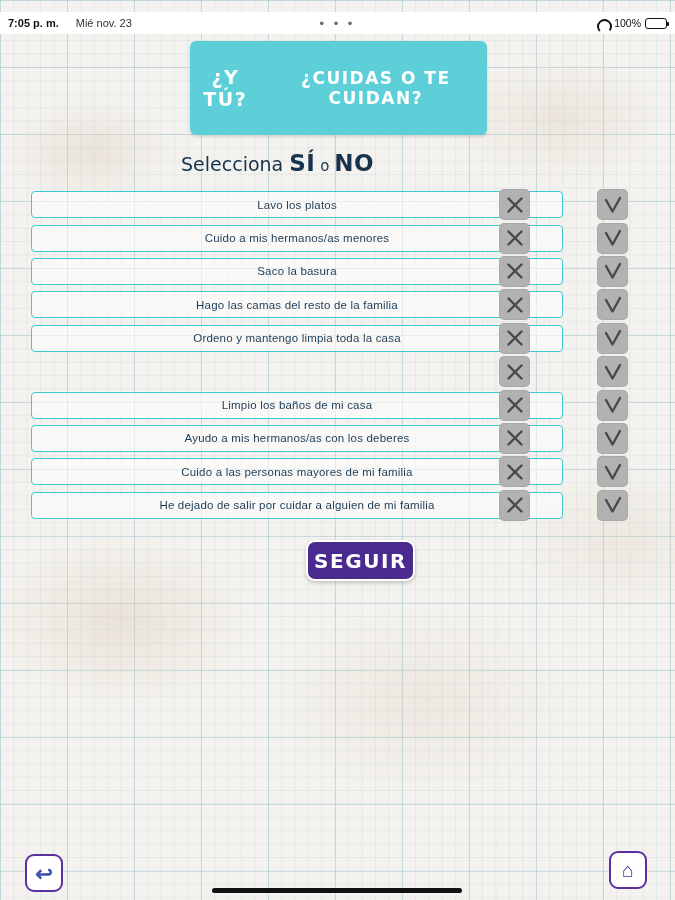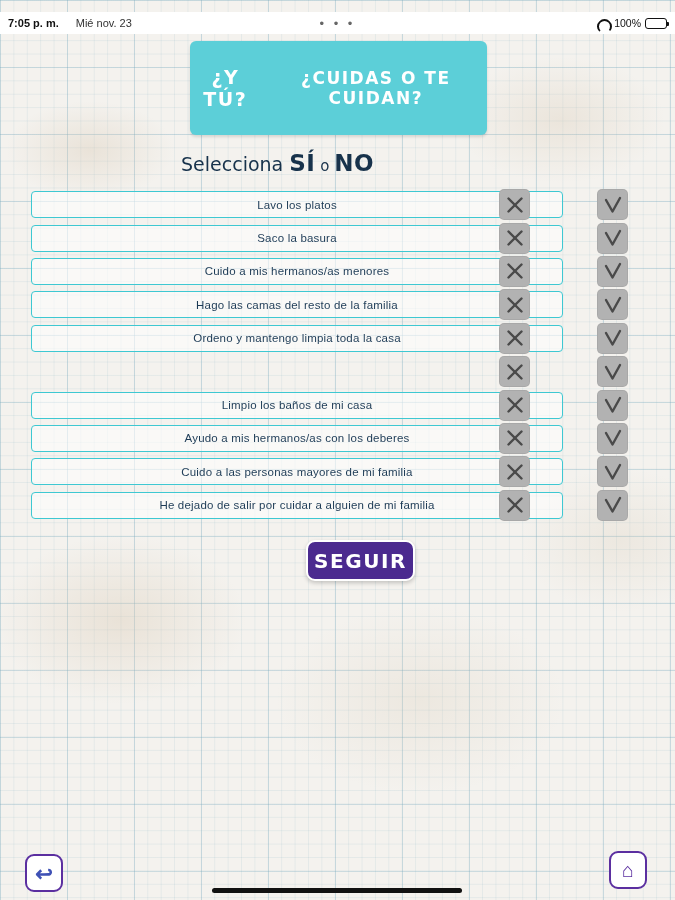--- a/index.html
+++ b/index.html
@@ -267,36 +267,36 @@
       </svg>
     </div>
     <div class="chk yes">
       <svg width="20" height="20" viewBox="0 0 20 20">
         <path d="M3 5 L9.5 16.5 L17 3" stroke="#4a4a4a" stroke-width="2.4" stroke-linecap="round" stroke-linejoin="round" fill="none"></path>
       </svg>
     </div>
   </div>
 
   <div class="qrow">
+    <div class="qlabel">Cuido a mis hermanos/as menores</div>
+    <div class="chk no">
+      <svg width="20" height="20" viewBox="0 0 20 20">
+        <path d="M3.5 3.5 L16.5 16.5" stroke="#4a4a4a" stroke-width="2.4" stroke-linecap="round" fill="none"></path>
+        <path d="M16.5 3.5 L3.5 16.5" stroke="#4a4a4a" stroke-width="2.4" stroke-linecap="round" fill="none"></path>
+      </svg>
+    </div>
+    <div class="chk yes">
+      <svg width="20" height="20" viewBox="0 0 20 20">
+        <path d="M3 5 L9.5 16.5 L17 3" stroke="#4a4a4a" stroke-width="2.4" stroke-linecap="round" stroke-linejoin="round" fill="none"></path>
+      </svg>
+    </div>
+  </div>
+
+  <div class="qrow">
     <div class="qlabel">Saco la basura</div>
-    <div class="chk no">
-      <svg width="20" height="20" viewBox="0 0 20 20">
-        <path d="M3.5 3.5 L16.5 16.5" stroke="#4a4a4a" stroke-width="2.4" stroke-linecap="round" fill="none"></path>
-        <path d="M16.5 3.5 L3.5 16.5" stroke="#4a4a4a" stroke-width="2.4" stroke-linecap="round" fill="none"></path>
-      </svg>
-    </div>
-    <div class="chk yes">
-      <svg width="20" height="20" viewBox="0 0 20 20">
-        <path d="M3 5 L9.5 16.5 L17 3" stroke="#4a4a4a" stroke-width="2.4" stroke-linecap="round" stroke-linejoin="round" fill="none"></path>
-      </svg>
-    </div>
-  </div>
-
-  <div class="qrow">
-    <div class="qlabel">Cuido a mis hermanos/as menores</div>
     <div class="chk no">
       <svg width="20" height="20" viewBox="0 0 20 20">
         <path d="M3.5 3.5 L16.5 16.5" stroke="#4a4a4a" stroke-width="2.4" stroke-linecap="round" fill="none"></path>
         <path d="M16.5 3.5 L3.5 16.5" stroke="#4a4a4a" stroke-width="2.4" stroke-linecap="round" fill="none"></path>
       </svg>
     </div>
     <div class="chk yes">
       <svg width="20" height="20" viewBox="0 0 20 20">
         <path d="M3 5 L9.5 16.5 L17 3" stroke="#4a4a4a" stroke-width="2.4" stroke-linecap="round" stroke-linejoin="round" fill="none"></path>
       </svg>

